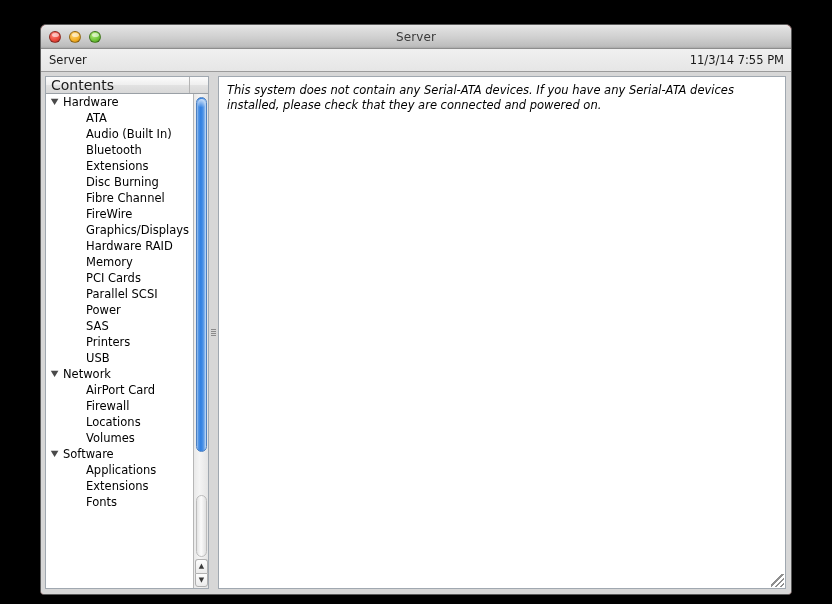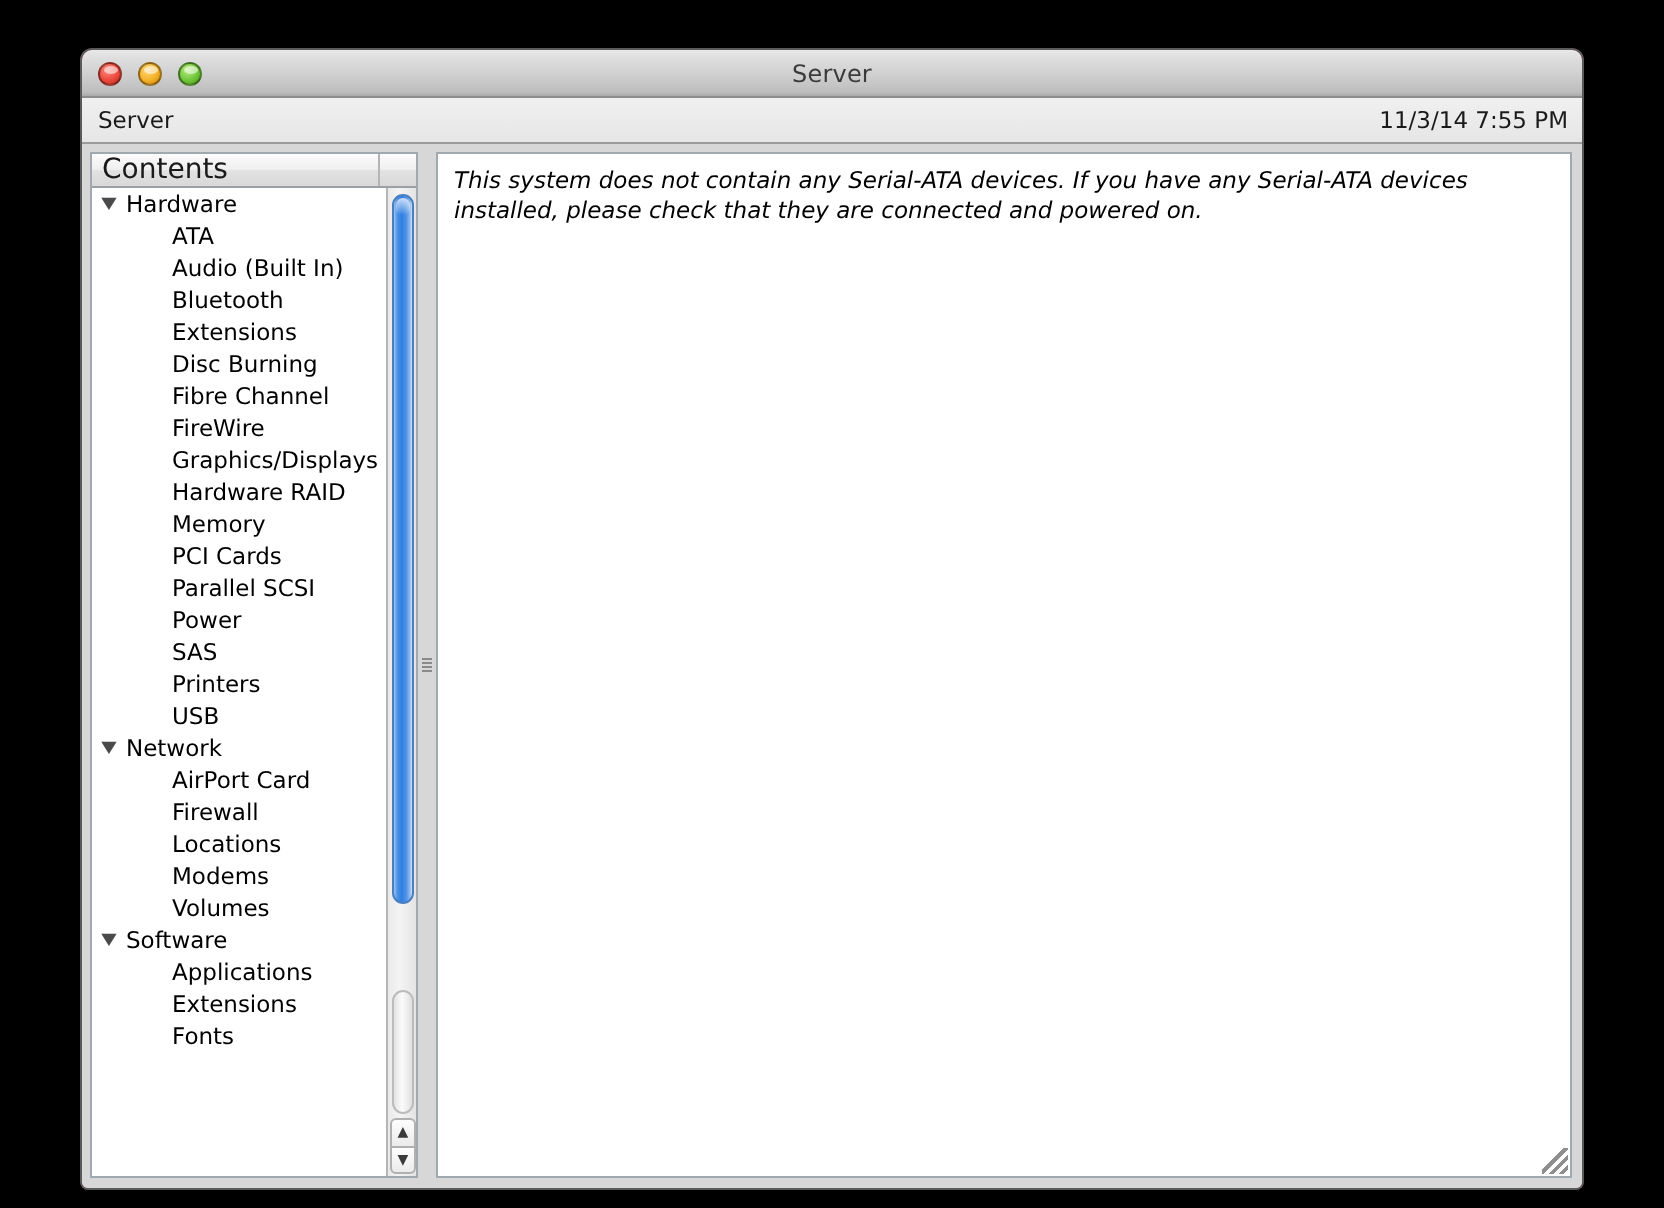--- a/index.html
+++ b/index.html
@@ -380,23 +380,20 @@
             <div class="row child">
               <span>AirPort Card</span>
             </div>
             <div class="row child">
               <span>Firewall</span>
             </div>
             <div class="row child">
               <span>Locations</span>
             </div>
             <div class="row child">
-              <span>Modems</span>
-            </div>
-            <div class="row child">
               <span>Volumes</span>
             </div>
             <div class="row group">
               <span class="tri">▼</span>
               <span>Software</span>
             </div>
             <div class="row child">
               <span>Applications</span>
             </div>
             <div class="row child">

